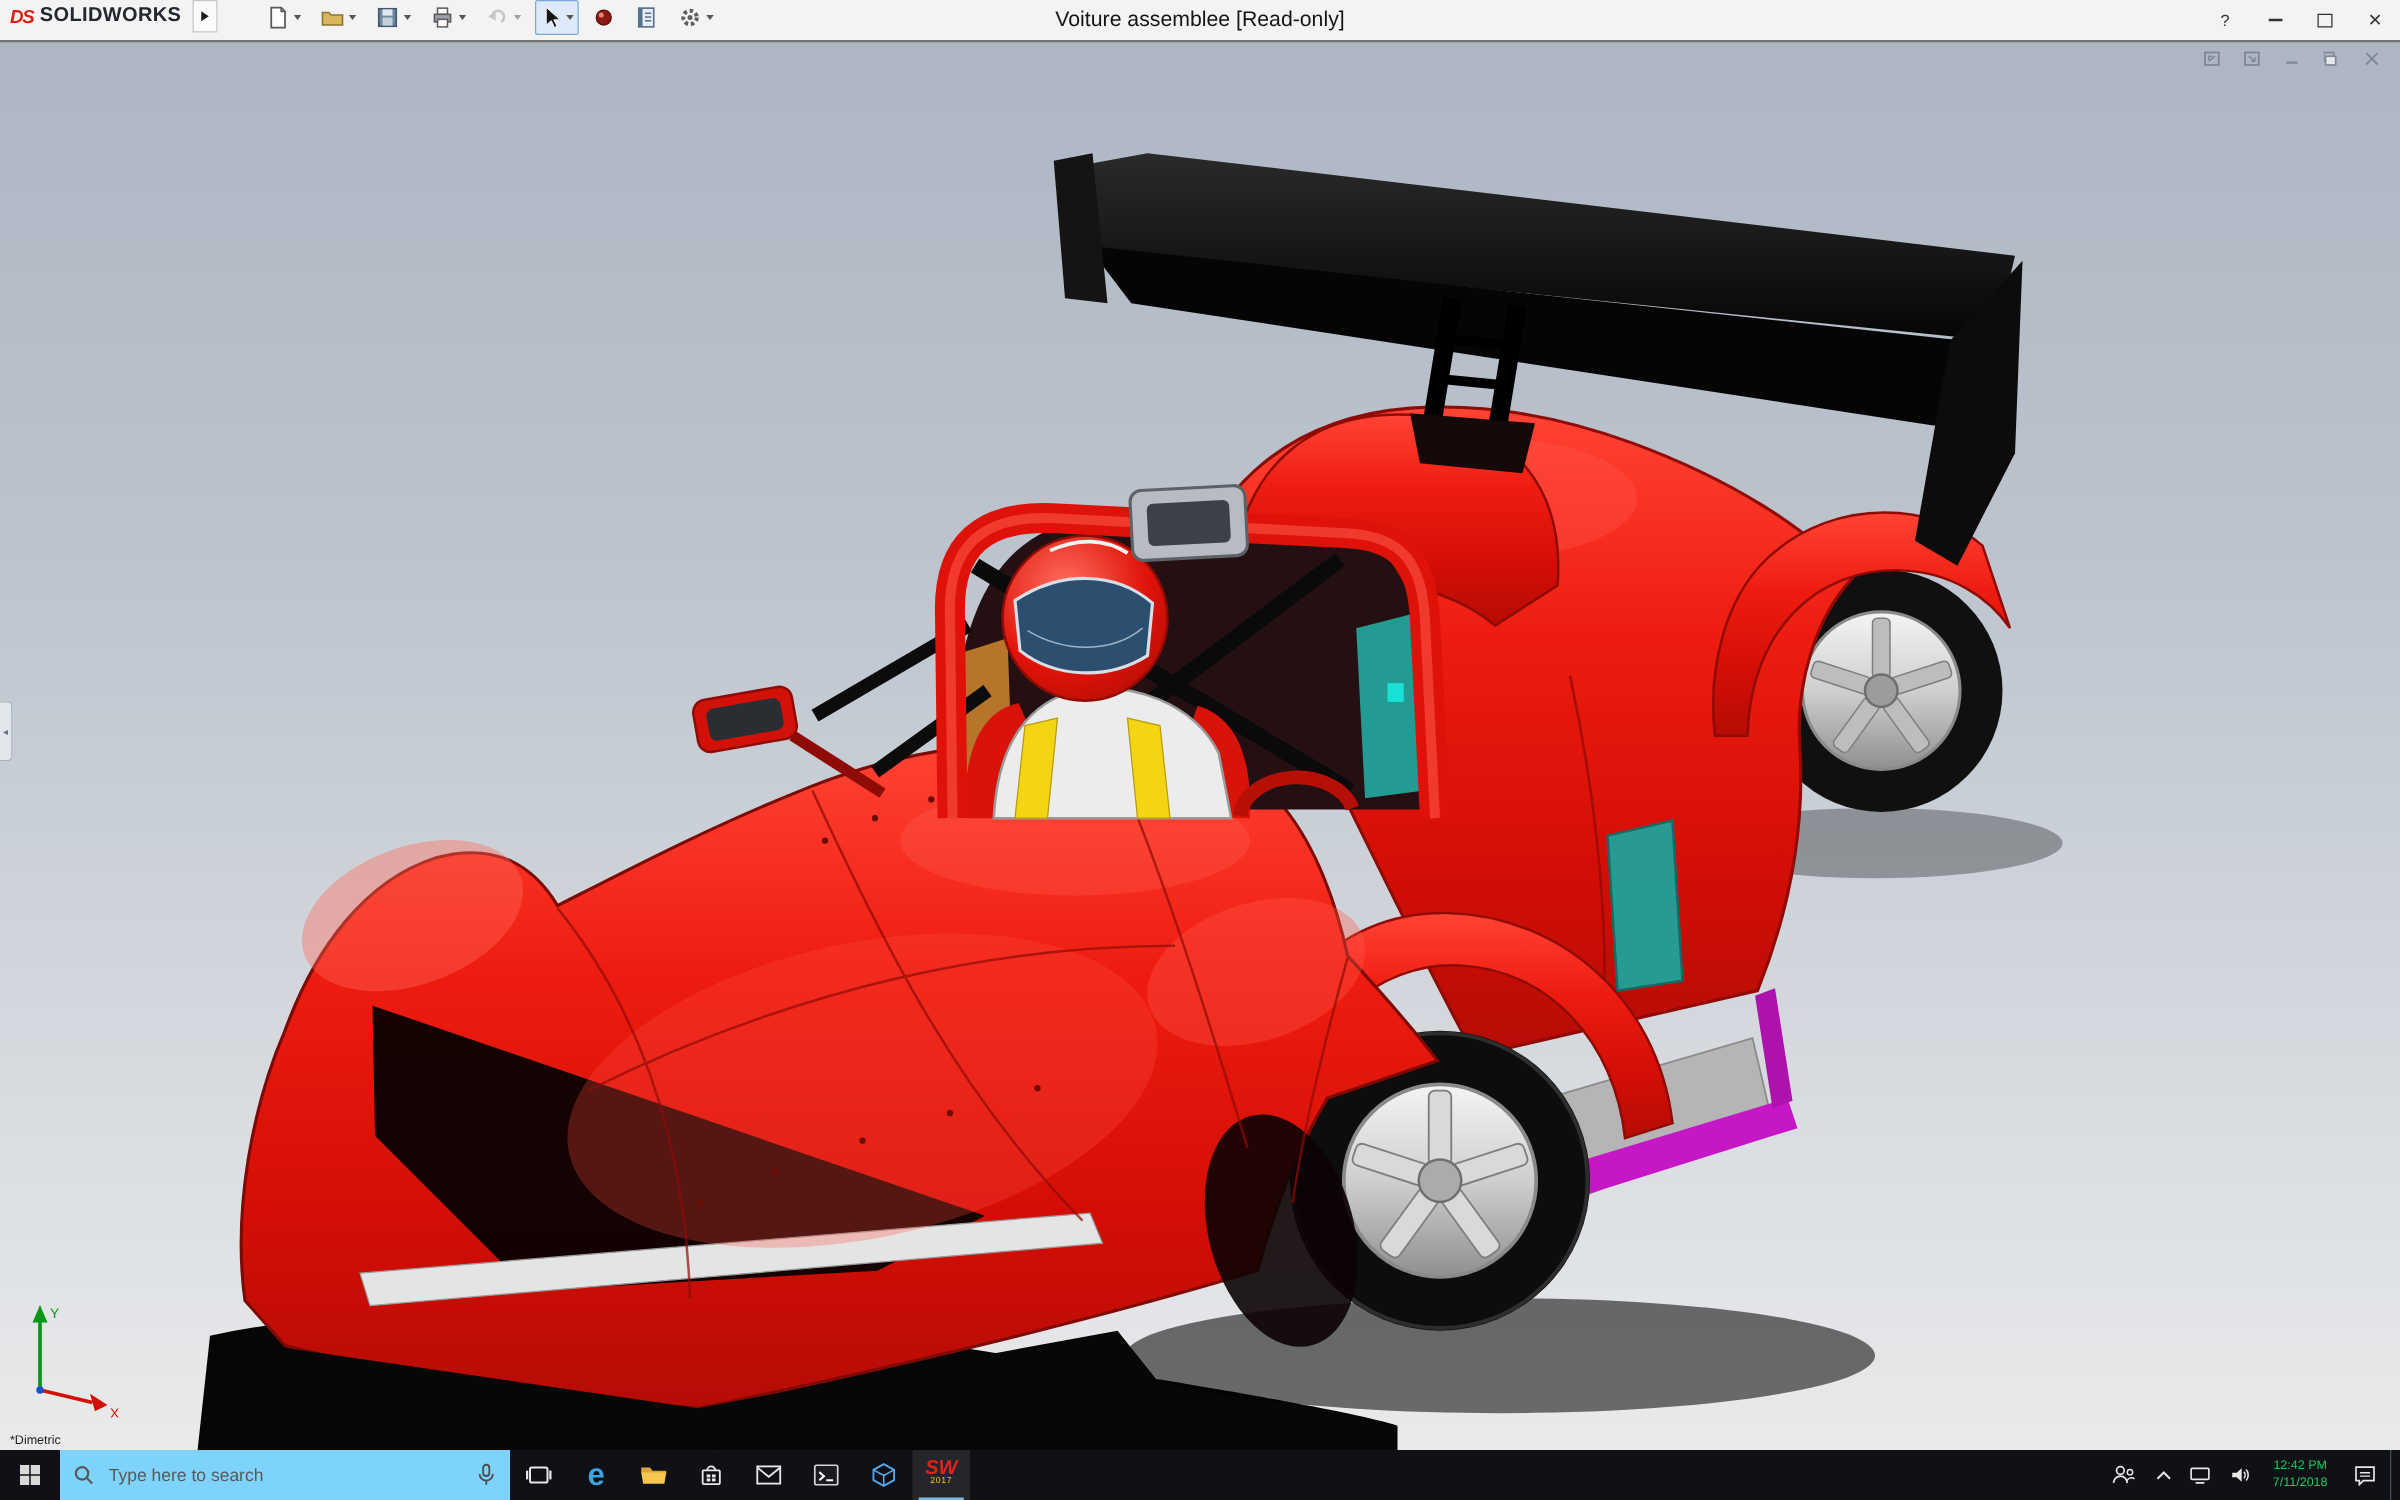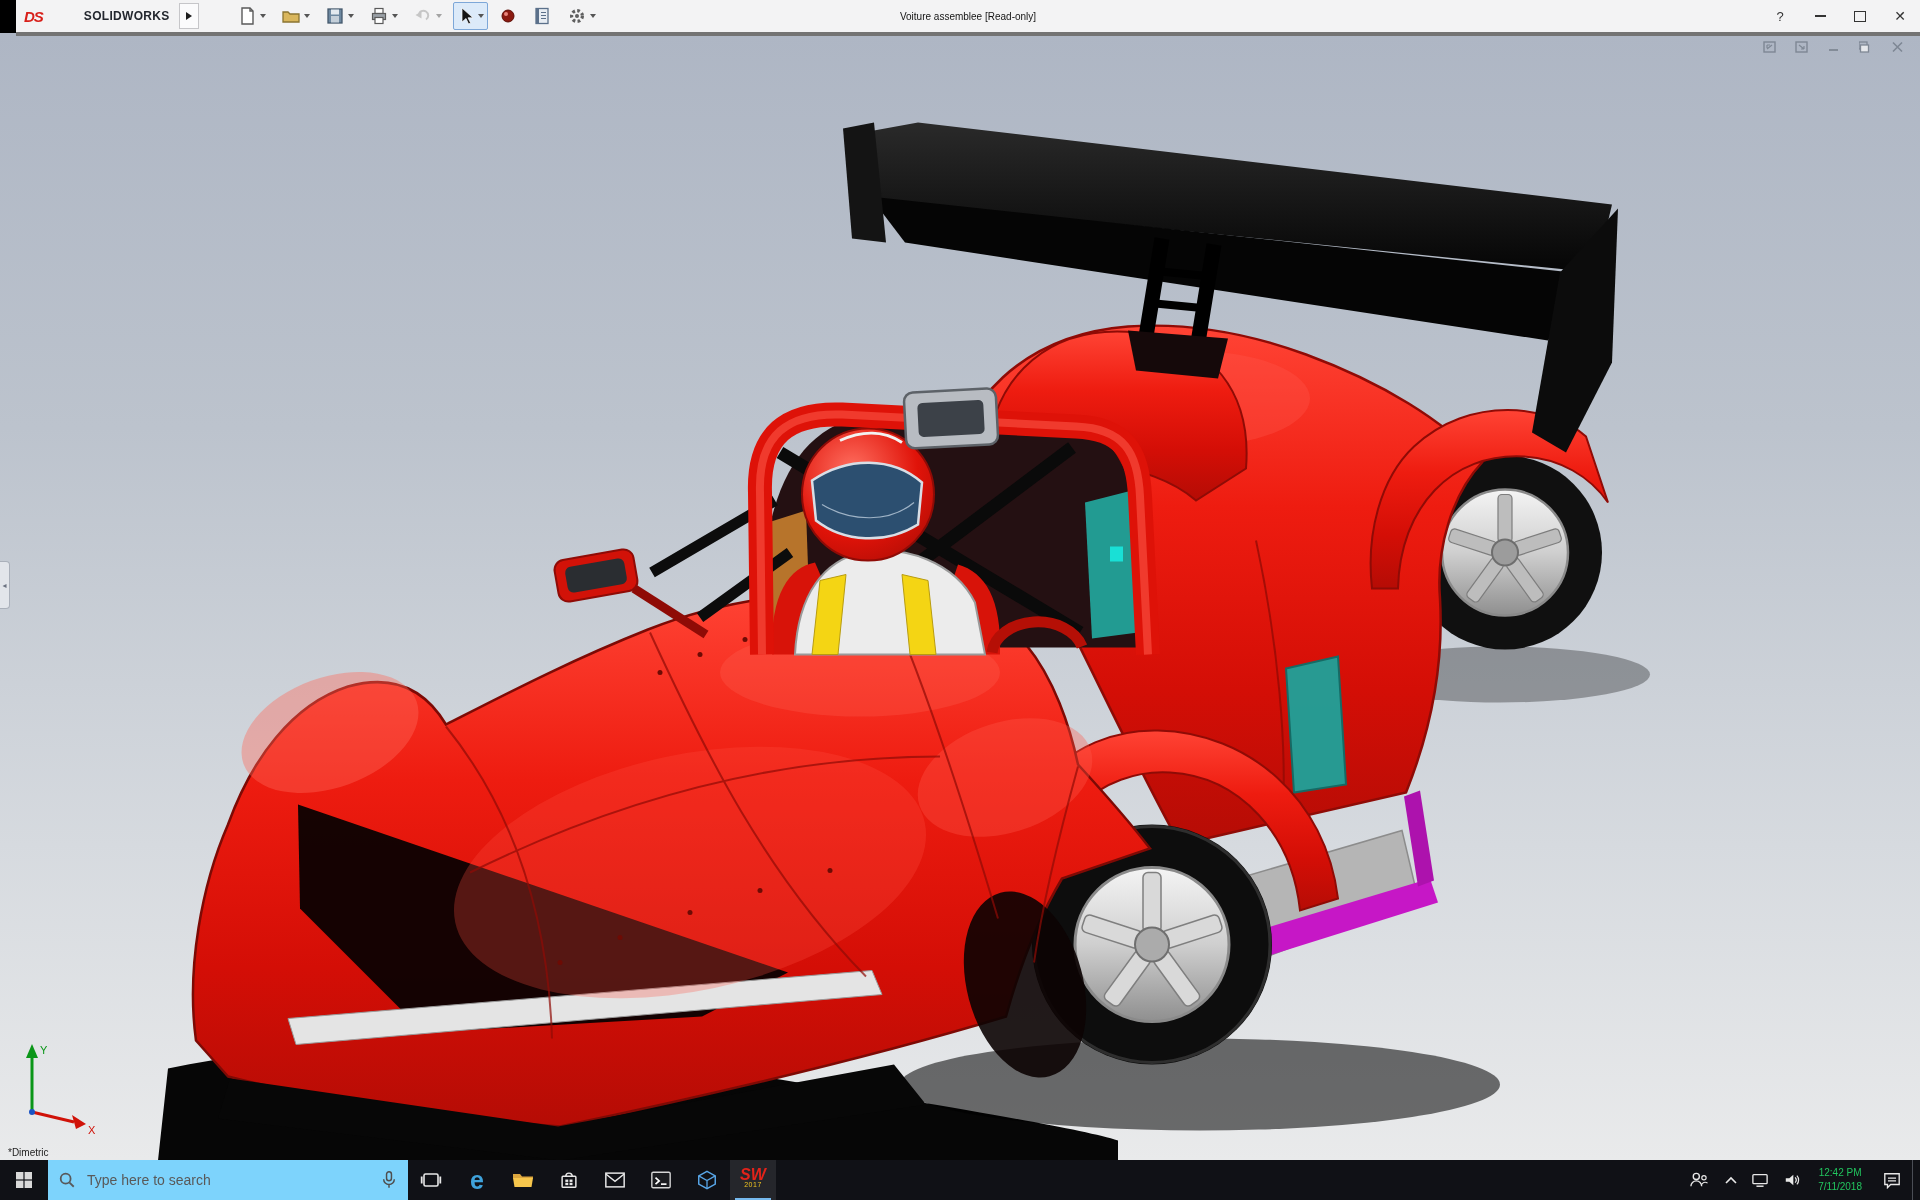--- a/index.html
+++ b/index.html
@@ -1,33 +1,33 @@
 <!DOCTYPE html>
 <html><head>
 <meta charset="utf-8">
 <style>
   html,body{margin:0;padding:0;width:1920px;height:1200px;overflow:hidden;
     font-family:"Liberation Sans",sans-serif;background:#000;-webkit-user-select:none;user-select:none;}
   .app{position:relative;width:1920px;height:1200px;}
 
   
-  .titlebar{position:absolute;top:0;left:16px;right:0;height:32px;background:#f3f3f4;
-    border-bottom:4px solid #737373;display:flex;align-items:center;z-index:30;}
+  .titlebar{position:absolute;top:0;left:0;right:0;height:32px;background:#f3f3f4;
+    border-bottom:2px solid #737373;display:flex;align-items:flex-start;z-index:30;}
   .brand{display:flex;align-items:center;gap:5px;padding:0 4px 0 8px;}
   .logo-ds{font-style:italic;font-weight:800;font-size:15px;color:#d8201a;letter-spacing:-1px;}
-  .brand-name{font-weight:bold;font-size:12px;color:#23272e;letter-spacing:.3px;margin-left:36px;}
+  .brand-name{font-weight:bold;font-size:16px;color:#23272e;letter-spacing:.3px;}
   .flyout-btn{width:18px;height:24px;border:1px solid #c6c6c9;background:#fbfbfc;
     display:flex;align-items:center;justify-content:center;margin-left:4px;}
   .tri-right{width:0;height:0;border-left:6px solid #1d1d1d;border-top:4px solid transparent;border-bottom:4px solid transparent;}
   .toolbar{display:flex;align-items:center;gap:7px;margin-left:30px;}
   .tb-btn{display:flex;align-items:center;gap:3px;height:26px;padding:0 3px;background:transparent;border:1px solid transparent;}
   .tb-btn.pressed{border-color:#7da7d8;background:#dceaf9;border-radius:2px;}
   .tb-btn.disabled{opacity:.5;}
   .dd{width:0;height:0;border-left:3.5px solid transparent;border-right:3.5px solid transparent;border-top:4px solid #555;}
-  .win-title{position:absolute;left:50%;top:50%;transform:translate(-50%,-50%);font-size:10px;color:#141414;white-space:nowrap;}
+  .win-title{position:absolute;left:50%;top:50%;transform:translate(-50%,-50%);font-size:17px;color:#141414;white-space:nowrap;}
   .win-controls{margin-left:auto;display:flex;align-items:center;height:100%;}
   .wc{width:40px;height:100%;display:flex;align-items:center;justify-content:center;color:#333;font-size:13px;}
   .min-glyph{width:11px;height:2px;background:#333;}
   .max-glyph{width:10px;height:9px;border:1.5px solid #333;}
   .close-glyph{font-size:14px;color:#333;}
 
   
   .viewport{position:absolute;top:33px;left:0;right:0;bottom:40px;overflow:hidden;
     background:linear-gradient(180deg,#aeb6c4 0%,#bcc3cd 35%,#d6dadf 72%,#e9eaeb 100%);}
   .scene{position:absolute;inset:0;width:100%;height:100%;display:block;}

